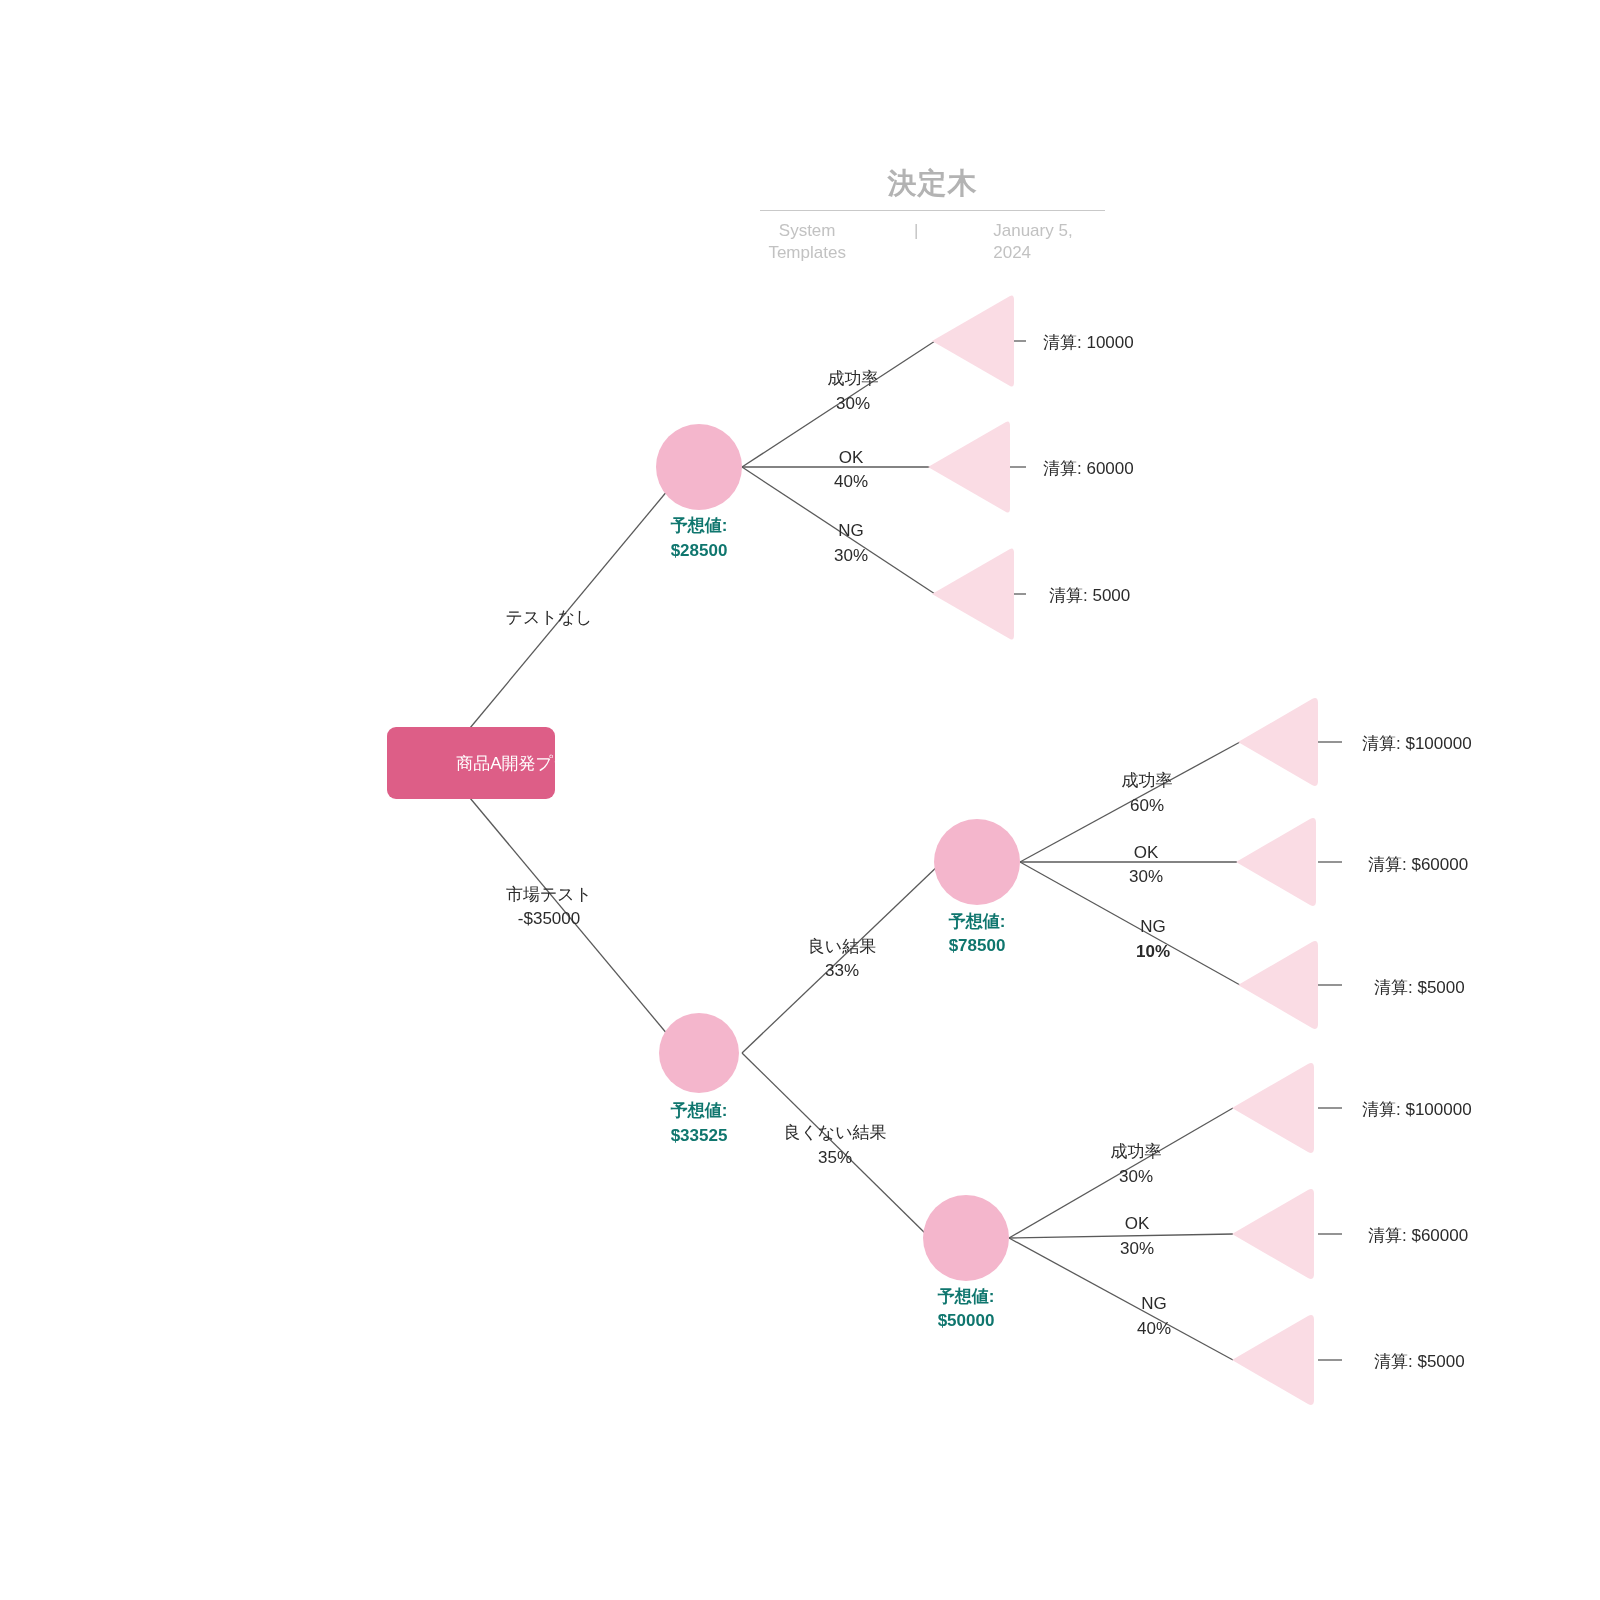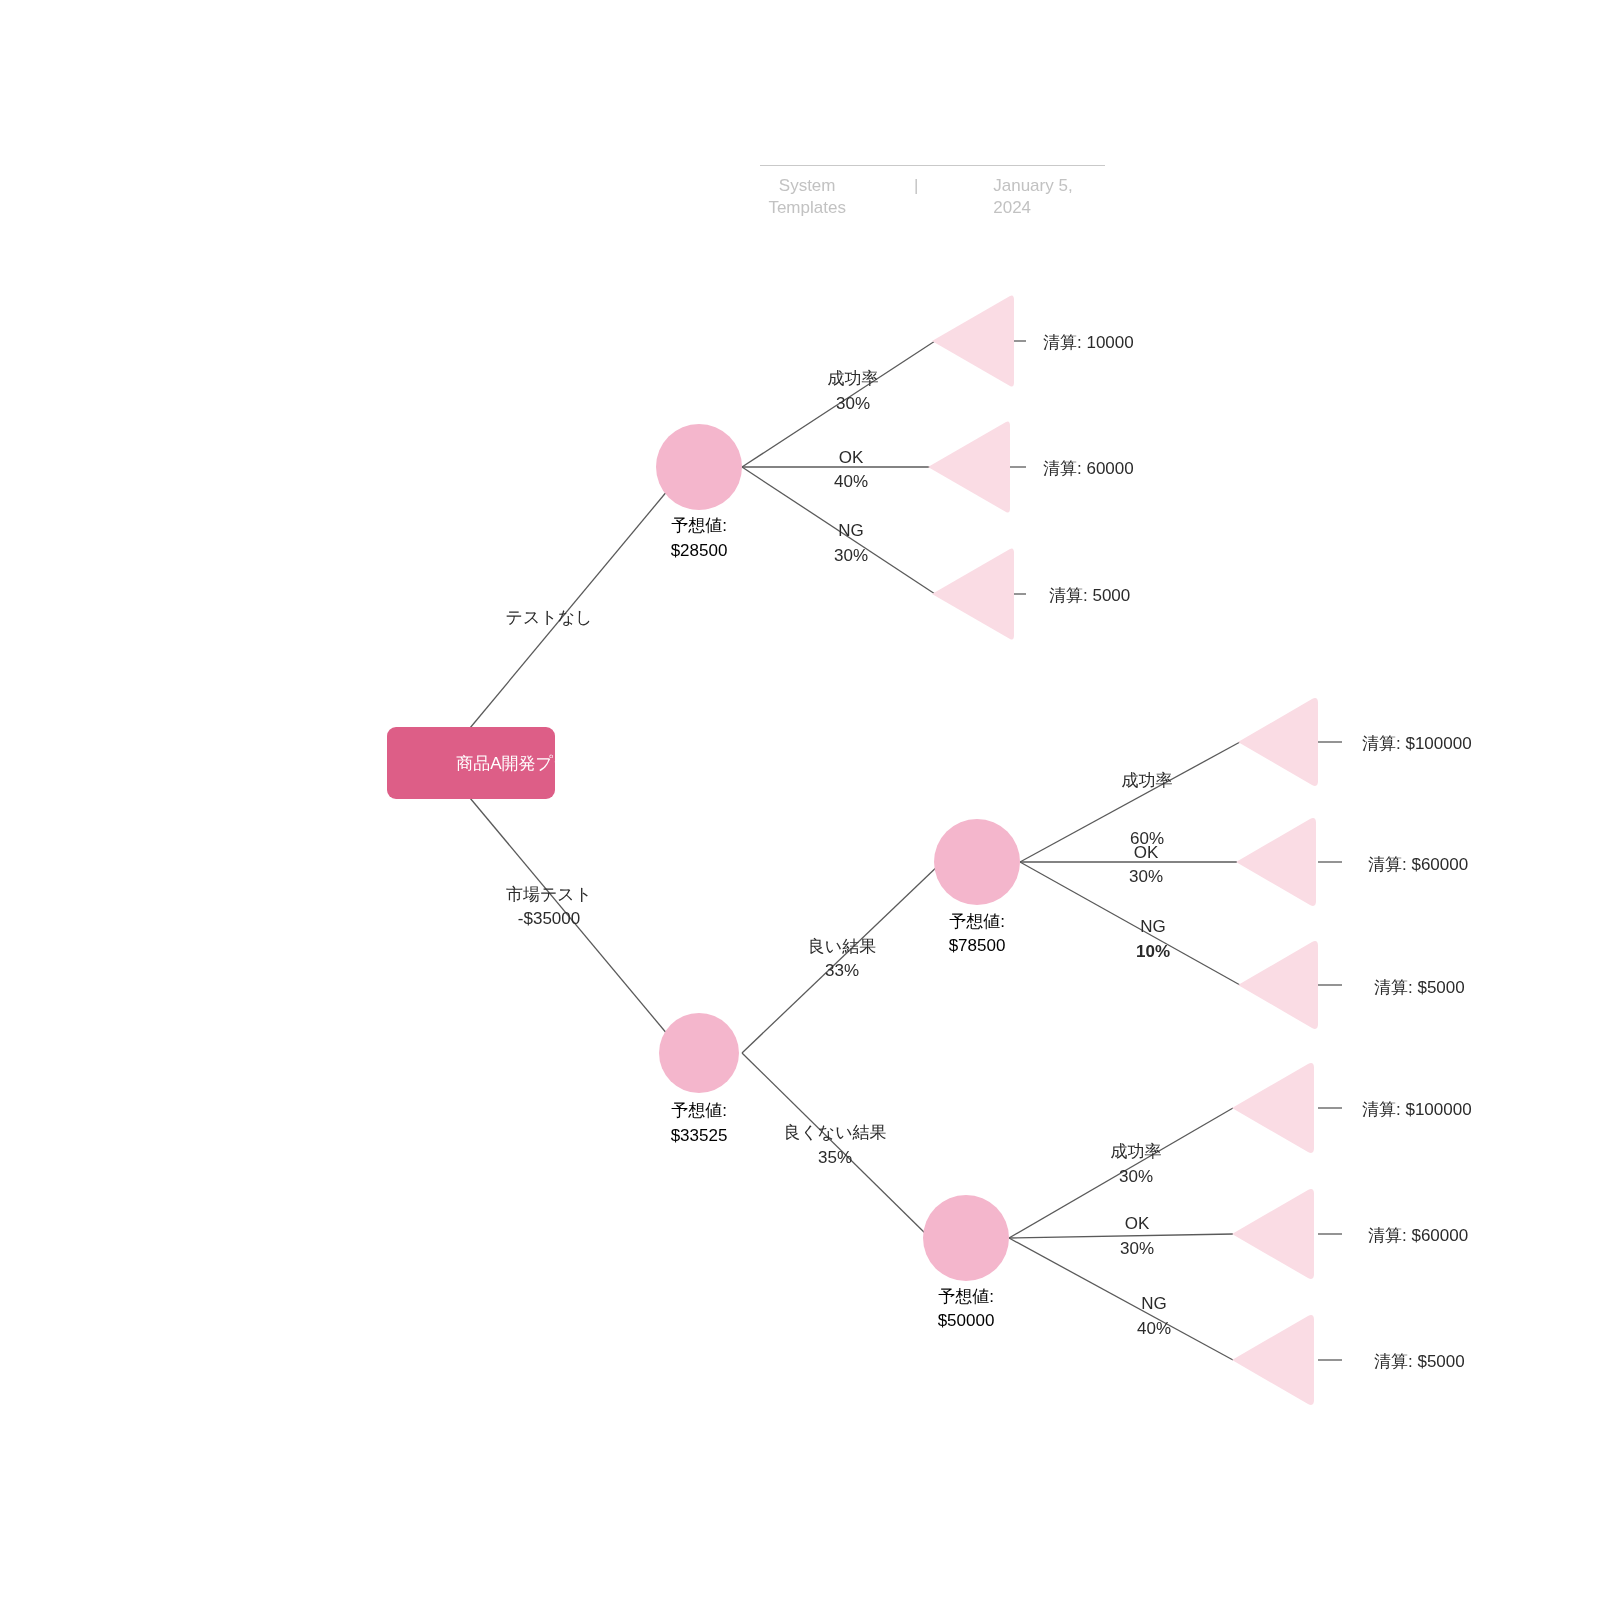--- a/index.html
+++ b/index.html
@@ -26,30 +26,31 @@
   }
   .header .meta .src{width:135px;text-align:center;line-height:22px;}
   .header .meta .sep{width:40px;text-align:center;line-height:22px;}
   .header .meta .date{width:160px;text-align:left;line-height:22px;margin-left:15px;}
 
   
   .lbl{position:absolute;font-size:17px;color:#2b2b2b;line-height:25px;white-space:nowrap;}
   .lbl.c{transform:translateX(-50%);text-align:center;}
   .lbl.l{text-align:right;}
   .node-lbl{position:absolute;transform:translateX(-50%);text-align:left;
-            font-size:17px;color:#000000;line-height:25px;white-space:nowrap;}
+            font-size:17px;color:#0f766e;line-height:25px;white-space:nowrap;font-weight:bold;}
   .root-lbl{position:absolute;transform:translate(-50%,-50%);
             font-size:17px;color:#ffffff;white-space:nowrap;text-align:center;}
 </style>
 </head>
 <body>
 
 <div id="canvas">
 
   <div class="header">
+    <div class="title">決定木</div>
     <div class="rule"></div>
     <div class="meta">
       <div class="src">System Templates</div>
       <div class="sep">|</div>
       <div class="date">January 5, 2024</div>
     </div>
   </div>
 
   <svg class="tree" viewBox="0 0 1600 1600">
     <g stroke="#5a5a5a" stroke-width="1.3" fill="none">
@@ -134,21 +135,21 @@
 
   <div class="lbl c" style="left:842px;top:934px;">良い結果</div>
   <div class="lbl c" style="left:842px;top:958px;">33%</div>
   <div class="lbl c" style="left:835px;top:1120px;">良くない結果</div>
   <div class="lbl c" style="left:835px;top:1145px;">35%</div>
 
   <div class="node-lbl" style="left:977px;top:909px;">予想値:</div>
   <div class="node-lbl" style="left:977px;top:933px;">$78500</div>
 
   <div class="lbl c" style="left:1147px;top:768px;">成功率</div>
-  <div class="lbl c" style="left:1147px;top:793px;margin-top:33px;">60%</div>
+  <div class="lbl c" style="left:1147px;top:793px;">60%</div>
   <div class="lbl c" style="left:1146px;top:840px;">OK</div>
   <div class="lbl c" style="left:1146px;top:864px;">30%</div>
   <div class="lbl c" style="left:1153px;top:914px;">NG</div>
   <div class="lbl c" style="left:1153px;top:939px;font-weight:bold;">10%</div>
 
   <div class="lbl l" style="left:1362px;top:731px;">清算: $100000</div>
   <div class="lbl l" style="left:1368px;top:852px;">清算: $60000</div>
   <div class="lbl l" style="left:1374px;top:975px;">清算: $5000</div>
 
   <div class="node-lbl" style="left:966px;top:1284px;">予想値:</div>

